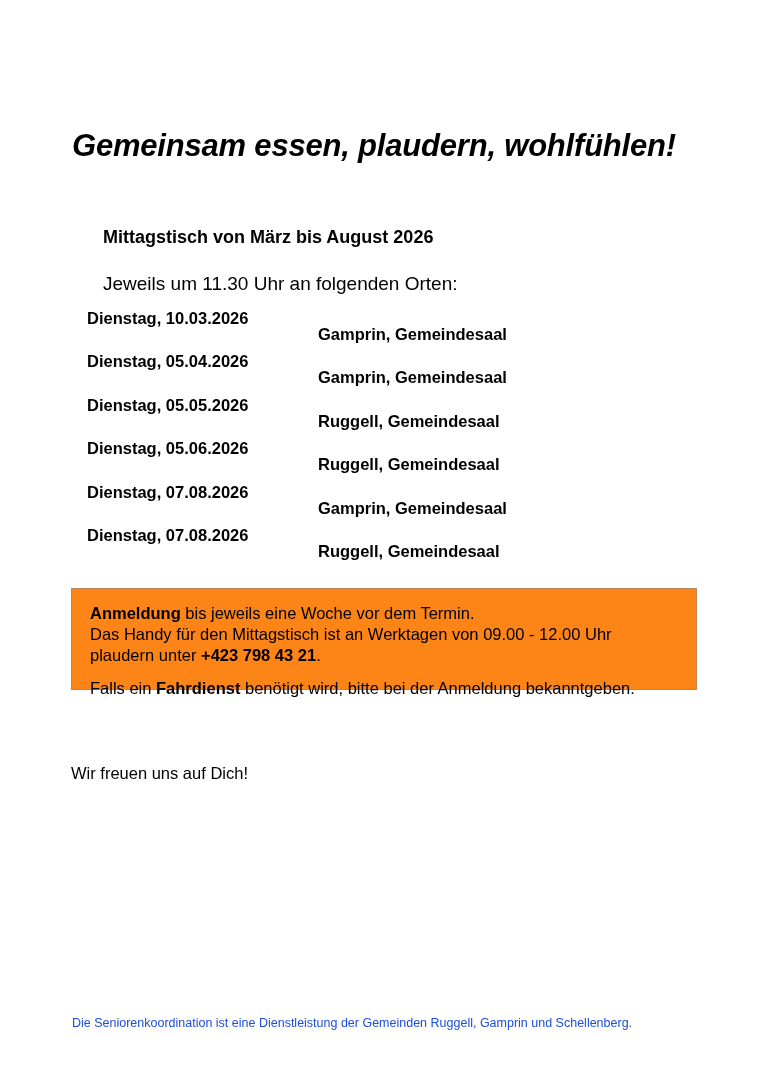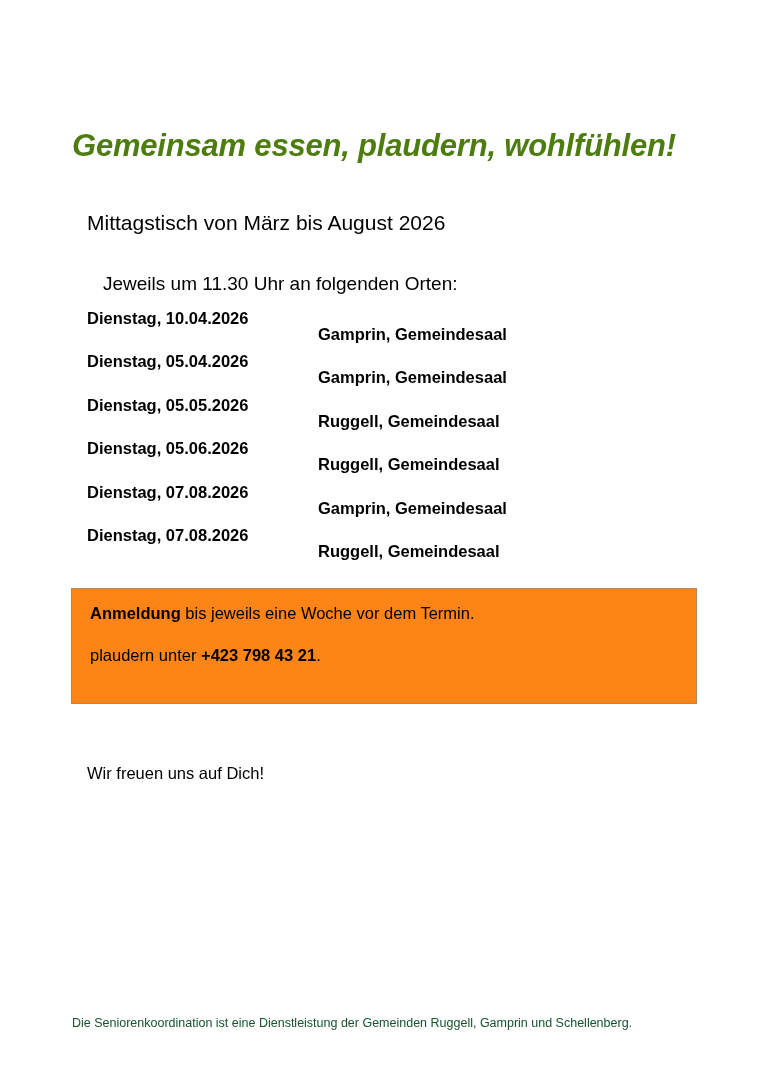--- a/index.html
+++ b/index.html
@@ -1,47 +1,47 @@
 <!DOCTYPE html>
 <html><head>
   <meta charset="utf-8">
   <style>
     html, body { margin: 0; padding: 0; background: #ffffff; }
     body { width: 763px; height: 1080px; position: relative; overflow: hidden;
            font-family: "Liberation Sans", sans-serif; color: #000; }
     .headline { position: absolute; left: 72px; top: 128px; margin: 0;
                 font-size: 31px; font-weight: bold; font-style: italic;
-                color: #4d7c0f; white-space: nowrap; letter-spacing: -0.2px; }
-    .subtitle { position: absolute; left: 87px; top: 211px; margin: 0;
-                font-size: 21px; font-weight: normal; white-space: nowrap; }
+                color: #000000; white-space: nowrap; letter-spacing: -0.2px; }
+    .subtitle { position: absolute; left: 87px; top: 211px; margin: 16px;
+                font-size: 18px; font-weight: bold; white-space: nowrap; }
     .intro { position: absolute; left: 87px; top: 257px; margin: 16px;
              font-size: 19px; white-space: nowrap; }
     .schedule { position: absolute; left: 87px; top: 309px; }
     .row { position: relative; height: 43.4px; font-size: 16.5px; font-weight: bold; white-space: nowrap; }
     .row .date { position: absolute; left: 0; top: 0; }
     .row .place { position: absolute; left: 231px; top: 16px; }
-    .notice { position: absolute; left: 71px; top: 588px; width: 626px; height: 116px;
+    .notice { position: absolute; left: 71px; top: 588px; width: 626px; height: 102px;
               background: #fd8417; border: 1px solid #b5875a; box-sizing: border-box;
               padding: 14px 18px; font-size: 16.5px; line-height: 21px; }
     .notice p { margin: 0; }
     .notice p + p { margin-top: 12px; }
-    .closing { position: absolute; left: 87px; top: 764px; margin: 0; font-size: 16.5px; }
+    .closing { position: absolute; left: 71px; top: 764px; margin: 0; font-size: 16.5px; }
     .footer { position: absolute; left: 72px; top: 1016px; margin: 0; font-size: 12.5px;
-              color: #14532d; white-space: nowrap; text-align: center; }
+              color: #1d4ed8; white-space: nowrap; text-align: center; }
   </style>
 </head>
 <body>
 
 <h1 class="headline">Gemeinsam essen, plaudern, wohlfühlen!</h1>
 <h2 class="subtitle">Mittagstisch von März bis August 2026</h2>
 <p class="intro">Jeweils um 11.30 Uhr an folgenden Orten:</p>
 
 <div class="schedule">
   <div class="row">
-    <span class="date">Dienstag, 10.04.2026</span>
+    <span class="date">Dienstag, 10.03.2026</span>
     <span class="place">Gamprin, Gemeindesaal</span>
   </div>
   <div class="row">
     <span class="date">Dienstag, 05.04.2026</span>
     <span class="place">Gamprin, Gemeindesaal</span>
   </div>
   <div class="row">
     <span class="date">Dienstag, 05.05.2026</span>
     <span class="place">Ruggell, Gemeindesaal</span>
   </div>
@@ -55,19 +55,22 @@
   </div>
   <div class="row">
     <span class="date">Dienstag, 07.08.2026</span>
     <span class="place">Ruggell, Gemeindesaal</span>
   </div>
 </div>
 
 <div class="notice">
   <p>
     <b>Anmeldung</b><span> bis jeweils eine Woche vor dem Termin.</span><br>
-    <br>
+    <span>Das Handy für den Mittagstisch ist an Werktagen von 09.00 - 12.00 Uhr</span><br>
     <span>plaudern unter </span><b>+423 798 43 21</b><span>.</span>
+  </p>
+  <p>
+    <span>Falls ein </span><b>Fahrdienst</b><span> benötigt wird, bitte bei der Anmeldung bekanntgeben.</span>
   </p>
 </div>
 
 <p class="closing">Wir freuen uns auf Dich!</p>
 <p class="footer">Die Seniorenkoordination ist eine Dienstleistung der Gemeinden Ruggell, Gamprin und Schellenberg.</p>
 
 </body></html>

